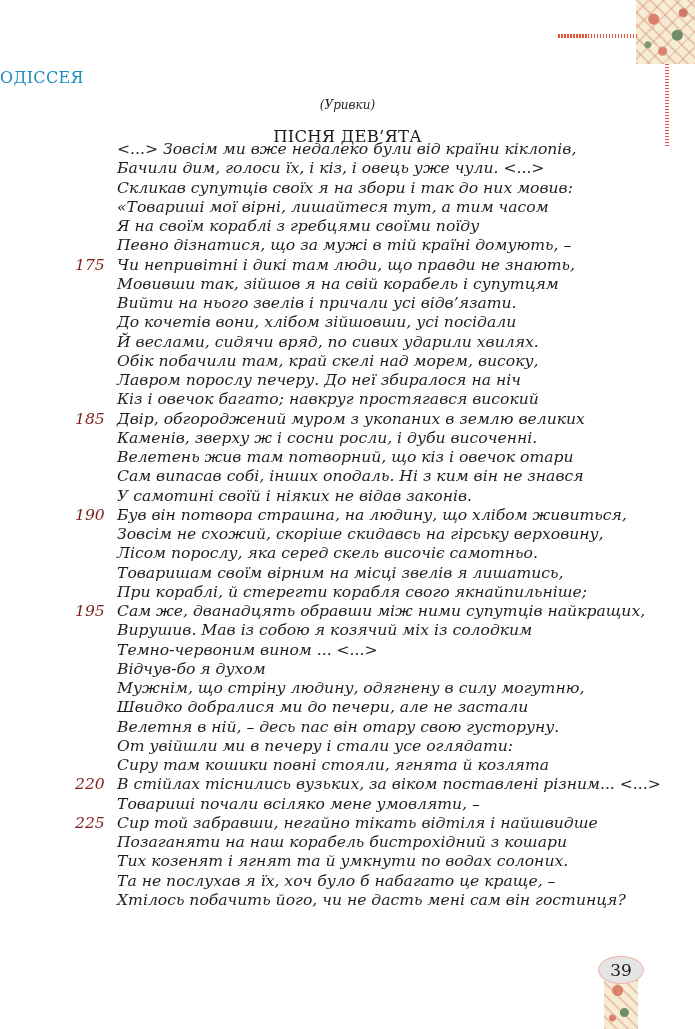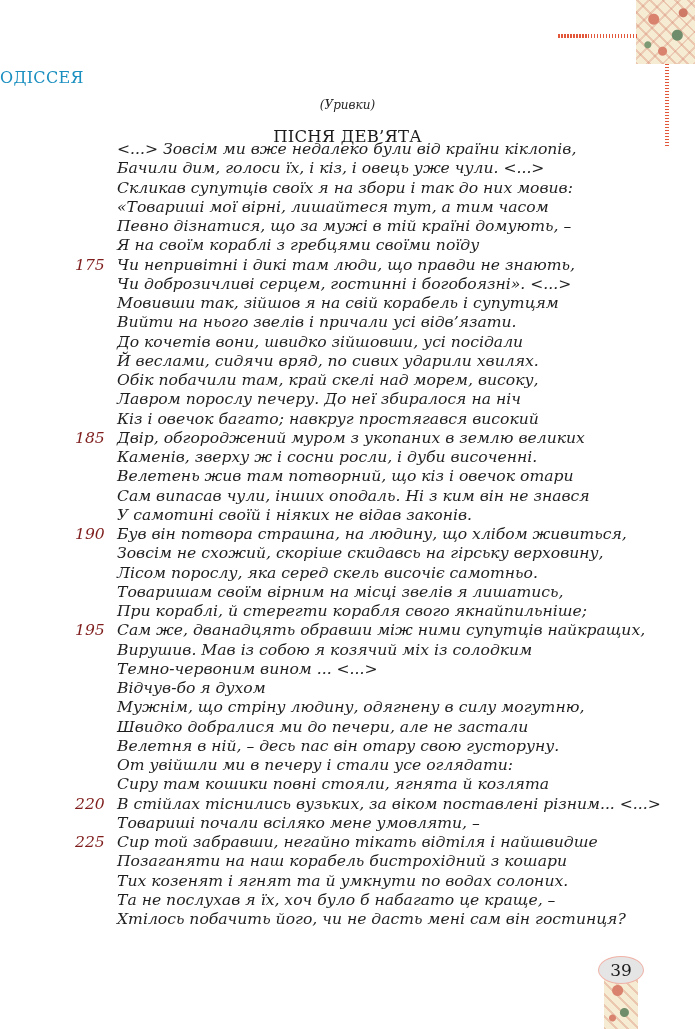--- a/index.html
+++ b/index.html
@@ -92,45 +92,41 @@
     <div class="line">
       <span class="line-num"></span>
       <span class="line-text">Скликав супутців своїх я на збори і так до них мовив:</span>
     </div>
     <div class="line">
       <span class="line-num"></span>
       <span class="line-text">«Товариші мої вірні, лишайтеся тут, а тим часом</span>
     </div>
     <div class="line">
       <span class="line-num"></span>
+      <span class="line-text">Я на своїм кораблі з гребцями своїми поїду</span>
+    </div>
+    <div class="line">
+      <span class="line-num"></span>
       <span class="line-text">Певно дізнатися, що за мужі в тій країні домують, –</span>
-    </div>
-    <div class="line">
-      <span class="line-num"></span>
-      <span class="line-text">Я на своїм кораблі з гребцями своїми поїду</span>
     </div>
     <div class="line">
       <span class="line-num">175</span>
       <span class="line-text">Чи непривітні і дикі там люди, що правди не знають,</span>
     </div>
     <div class="line">
       <span class="line-num"></span>
-      <span class="line-text">Чи доброзичливі серцем, гостинні і богобоязні». &lt;...&gt;</span>
-    </div>
-    <div class="line">
-      <span class="line-num"></span>
       <span class="line-text">Мовивши так, зійшов я на свій корабель і супутцям</span>
     </div>
     <div class="line">
       <span class="line-num"></span>
       <span class="line-text">Вийти на нього звелів і причали усі відв’язати.</span>
     </div>
     <div class="line">
       <span class="line-num"></span>
-      <span class="line-text">До кочетів вони, швидко зійшовши, усі посідали</span>
+      <span class="line-text">До кочетів вони, хлібом зійшовши, усі посідали</span>
     </div>
     <div class="line">
       <span class="line-num"></span>
       <span class="line-text">Й веслами, сидячи вряд, по сивих ударили хвилях.</span>
     </div>
     <div class="line">
       <span class="line-num"></span>
       <span class="line-text">Обік побачили там, край скелі над морем, високу,</span>
     </div>
     <div class="line">
@@ -148,21 +144,21 @@
     <div class="line">
       <span class="line-num"></span>
       <span class="line-text">Каменів, зверху ж і сосни росли, і дуби височенні.</span>
     </div>
     <div class="line">
       <span class="line-num"></span>
       <span class="line-text">Велетень жив там потворний, що кіз і овечок отари</span>
     </div>
     <div class="line">
       <span class="line-num"></span>
-      <span class="line-text">Сам випасав чули, інших оподаль. Ні з ким він не знався</span>
+      <span class="line-text">Сам випасав собі, інших оподаль. Ні з ким він не знався</span>
     </div>
     <div class="line">
       <span class="line-num"></span>
       <span class="line-text">У самотині своїй і ніяких не відав законів.</span>
     </div>
     <div class="line">
       <span class="line-num">190</span>
       <span class="line-text">Був він потвора страшна, на людину, що хлібом живиться,</span>
     </div>
     <div class="line">

